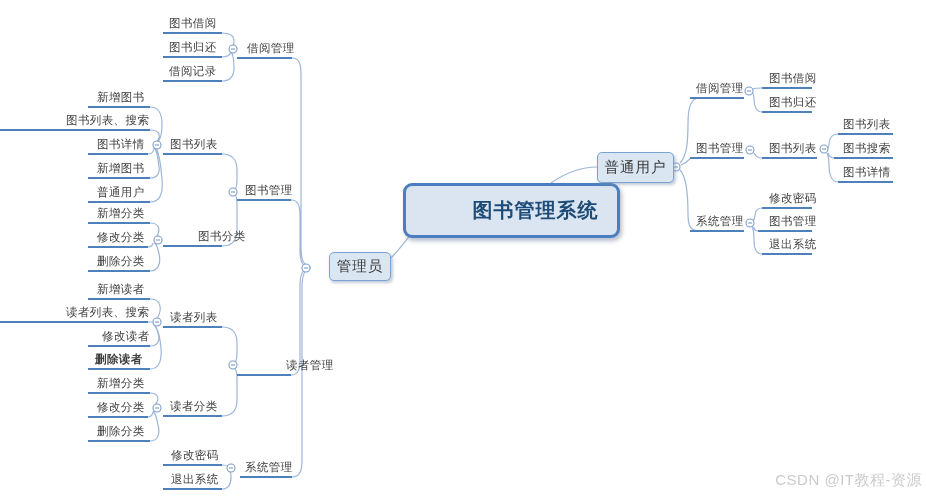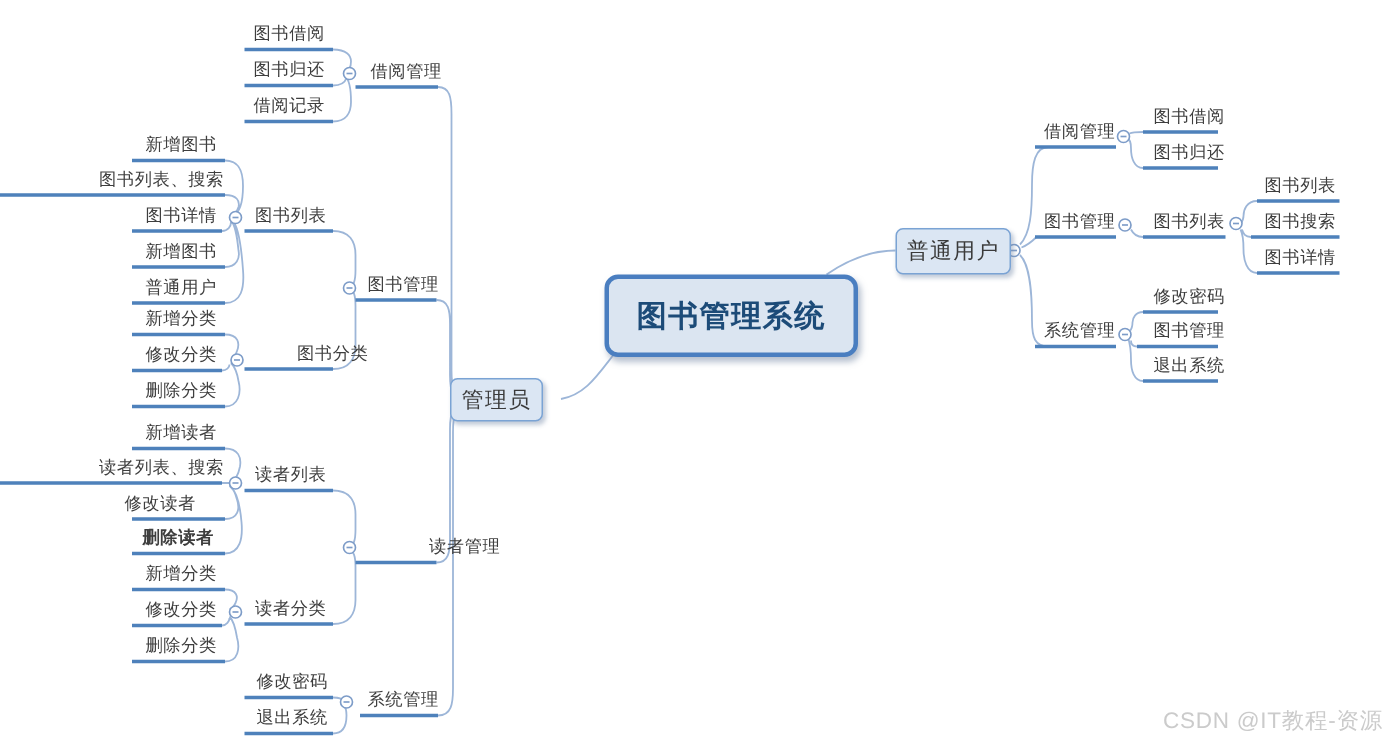--- a/index.html
+++ b/index.html
@@ -7,21 +7,21 @@
           font-family:"Liberation Sans","DejaVu Sans",sans-serif;}
   svg.wires{position:absolute;left:0;top:0;}
   .lbl{position:absolute;font-size:11.5px;line-height:12px;letter-spacing:.4px;
        color:#3e3e3e;white-space:nowrap;cursor:default;}
   .node-box{position:absolute;background:#dbe6f3;border:1.5px solid #7aa3d4;border-radius:5px;
        display:flex;align-items:center;justify-content:center;font-size:14.5px;color:#3a3a3a;
        letter-spacing:1px;box-shadow:1.5px 2px 3px rgba(120,140,170,.45);}
   .root-box{position:absolute;left:403px;top:183px;width:163px;height:49px;background:#dbe5f1;
        border:3px solid #4a7ec0;border-radius:9px;display:flex;align-items:center;justify-content:center;
        font-size:20px;font-weight:bold;color:#1c4b78;letter-spacing:1px;
-       box-shadow:2px 3px 4px rgba(110,130,160,.5);}
+       box-shadow:2px 3px 4px rgba(110,130,160,.5);padding-left:48px;}
   .watermark{position:absolute;right:4px;top:471px;font-size:15px;color:#cbcbcb;letter-spacing:.5px;}
 </style>
 </head>
 <body>
 
 <div class="canvas">
 
   <svg class="wires" width="926" height="500" viewBox="0 0 926 500">
 
     <g fill="none" stroke="#9db6d8" stroke-width="1.2">
@@ -139,21 +139,21 @@
         </g>
       <g>
           <circle cx="750" cy="223" r="4"></circle>
           <line x1="748" y1="223" x2="752" y2="223"></line>
         </g>
     </g>
   </svg>
 
   <div class="root-box">图书管理系统</div>
 
-  <div class="node-box" style="left:300px;top:252px;width:60px;height:27px;">管理员</div>
+  <div class="node-box" style="left:329px;top:252px;width:60px;height:27px;">管理员</div>
   <div class="node-box" style="left:597px;top:152px;width:75px;height:29px;">普通用户</div>
 
   <div class="lbl" style="left:247px;top:42px;">借阅管理</div>
   <div class="lbl" style="left:169px;top:17px;">图书借阅</div>
   <div class="lbl" style="left:169px;top:41px;">图书归还</div>
   <div class="lbl" style="left:169px;top:65px;">借阅记录</div>
 
   <div class="lbl" style="left:245px;top:184px;">图书管理</div>
   <div class="lbl" style="left:170px;top:138px;">图书列表</div>
   <div class="lbl" style="left:97px;top:91px;">新增图书</div>
@@ -163,21 +163,21 @@
   <div class="lbl" style="left:97px;top:186px;">普通用户</div>
   <div class="lbl" style="left:170px;top:230px;margin-left:28px;">图书分类</div>
   <div class="lbl" style="left:97px;top:207px;">新增分类</div>
   <div class="lbl" style="left:97px;top:231px;">修改分类</div>
   <div class="lbl" style="left:97px;top:255px;">删除分类</div>
 
   <div class="lbl" style="left:245px;top:359px;margin-left:41px;">读者管理</div>
   <div class="lbl" style="left:170px;top:311px;">读者列表</div>
   <div class="lbl" style="left:97px;top:283px;">新增读者</div>
   <div class="lbl" style="left:66px;top:306px;">读者列表、搜索</div>
-  <div class="lbl" style="left:83px;top:330px;">修改读者</div>
+  <div class="lbl" style="left:102px;top:330px;">修改读者</div>
   <div class="lbl" style="left:95px;top:353px;font-weight:bold;">删除读者</div>
   <div class="lbl" style="left:170px;top:400px;">读者分类</div>
   <div class="lbl" style="left:97px;top:377px;">新增分类</div>
   <div class="lbl" style="left:97px;top:401px;">修改分类</div>
   <div class="lbl" style="left:97px;top:425px;">删除分类</div>
 
   <div class="lbl" style="left:245px;top:461px;">系统管理</div>
   <div class="lbl" style="left:171px;top:449px;">修改密码</div>
   <div class="lbl" style="left:171px;top:473px;">退出系统</div>
 

